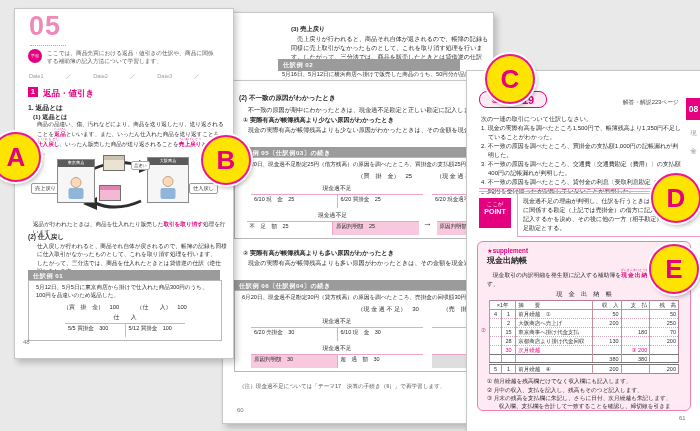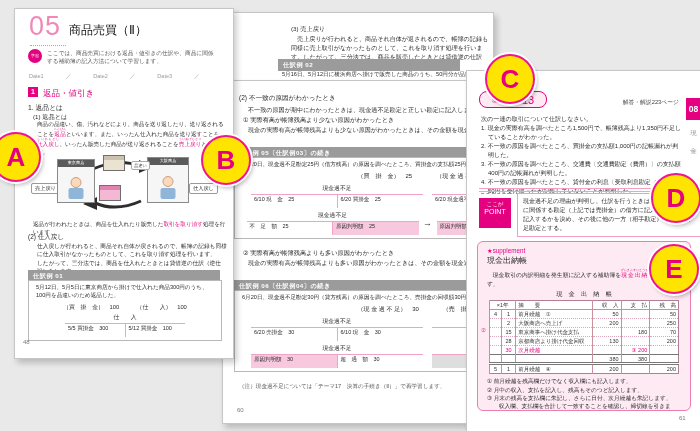--- a/index.html
+++ b/index.html
@@ -1,20 +1,20 @@
 <!DOCTYPE html>
 <html><head>
 <meta charset="utf-8">
 <style>
   html,body{margin:0;padding:0}
   #canvas{position:relative;width:700px;height:431px;background:#e9e9e9;overflow:hidden;
     font-family:"Liberation Sans","DejaVu Sans",sans-serif;color:#2a2a2a}
   .page{position:absolute;background:#fff;border:1px solid #c6c6c6;box-shadow:3px 4px 6px rgba(0,0,0,.20)}
   .abs{position:absolute}
-  .b{font-weight:normal}
+  .b{font-weight:bold}
   .pink{color:#e4007f}
   .t6{font-size:6.1px;line-height:1.5;color:#2a2a2a}
   .t56{font-size:5.6px;line-height:1.4;color:#2a2a2a}
   .t57{font-size:5.7px;line-height:1.45;color:#2a2a2a}
   .bar{background:#9b9b9b;color:#fff;font-size:6.2px;font-weight:bold;padding:1.5px 5px;letter-spacing:.5px;white-space:nowrap;overflow:hidden}
   .exbox{border:1px solid #b8b8b8;background:#fff;padding:3px 7px}
   .jline{text-align:center;font-size:6px;margin:3px 0 1px;white-space:nowrap}
   .trow{display:flex;justify-content:space-evenly;align-items:flex-start;margin-top:3px;position:relative}
   .ta{width:172px}
   .ta .tt{text-align:center;font-size:5.8px;margin-bottom:1px;white-space:nowrap}
@@ -148,21 +148,21 @@
       </div>
     </div>
 
     <div class="abs t56" style="left:16px;top:302px;color:#555">（注）現金過不足については「テーマ17　決算の手続き（Ⅱ）」で再学習します。</div>
     <div class="abs" style="left:14px;top:326px;font-size:6px;color:#777">60</div>
   </div>
 
   <div class="page" style="left:466px;top:70px;width:234px;height:361px;z-index:3">
     <div class="abs" style="left:12px;top:20px;width:66px;height:15px;border:1.5px solid #e4007f;border-radius:8px;background:#fdeaf3;display:flex;align-items:center;justify-content:center;gap:2px">
       <span class="b pink" style="font-size:7px">基本例題</span>
-      <span class="b pink" style="font-size:11px">13</span>
+      <span class="b pink" style="font-size:11px">19</span>
     </div>
     <div class="abs" style="left:110px;top:27px;width:102px;text-align:right;font-size:5.8px;color:#444">解答・解説223ページ</div>
     <div class="abs plabel" style="left:219px;top:27px;width:15px;height:22px;line-height:22px;font-size:8.5px;font-weight:bold">08</div>
     <div class="abs" style="left:220px;top:58px;width:13px;text-align:center;font-size:6.5px;color:#999">現</div>
     <div class="abs" style="left:220px;top:76px;width:13px;text-align:center;font-size:6.5px;color:#999">金</div>
 
     <div class="abs" style="left:14px;top:44px;font-size:6.1px">次の一連の取引について仕訳しなさい。</div>
     <div class="abs" style="left:14px;top:53px;width:202px">
       <div class="prob">1. 現金の実際有高を調べたところ1,500円で、帳簿残高より1,350円不足していることがわかった。</div>
       <div class="prob">2. 不一致の原因を調べたところ、買掛金の支払額1,000円の記帳漏れが判明した。</div>
@@ -264,21 +264,20 @@
         <div class="t57" style="padding-left:6px">　収入欄、支払欄を合計して一致することを確認し、締切線を引きます。このとき、摘要欄を除いてすべて引くことに注意してください。</div>
 
       </div>
     </div>
     <div class="abs" style="left:212px;top:344px;font-size:6px;color:#777">61</div>
   </div>
 
   <div class="page" style="left:14px;top:8px;width:218px;height:349px;z-index:4">
     <div class="abs b" style="left:14px;top:2px;font-size:27px;letter-spacing:1px;color:#ef8ab8">05</div>
     <div class="abs" style="left:15px;top:36px;width:36px;border-bottom:1px dotted #e58ab5"></div>
-    <div class="abs b" style="left:54px;top:13px;font-size:12px;color:#111">商品売買（Ⅱ）</div>
 
     <div class="abs" style="left:13px;top:40px;width:14px;height:14px;border-radius:50%;background:#e4007f;color:#fff;font-size:4px;line-height:1.2;display:flex;align-items:center;justify-content:center;text-align:center">学習</div>
     <div class="abs" style="left:32px;top:40px;width:172px;font-size:5.7px;line-height:1.45;color:#555">ここでは、商品売買における返品・値引きの仕訳や、商品に関係する補助簿の記入方法について学習します。</div>
     <div class="abs" style="left:14px;top:64px;width:200px;font-size:5.5px;color:#999;border-bottom:none">Date1　　　　／　　　　Date2　　　　／　　　　Date3　　　　／</div>
 
     <div class="abs" style="left:13px;top:78px;width:10px;height:10px;background:#e4007f;color:#fff;font-size:7px;font-weight:bold;text-align:center;line-height:10px">1</div>
     <div class="abs b pink" style="left:28px;top:79px;font-size:8.5px">返品・値引き</div>
 
     <div class="abs b" style="left:13px;top:94px;font-size:6.8px">1. 返品とは</div>
     <div class="abs b" style="left:18px;top:104px;font-size:6.2px">(1) 返品とは</div>

